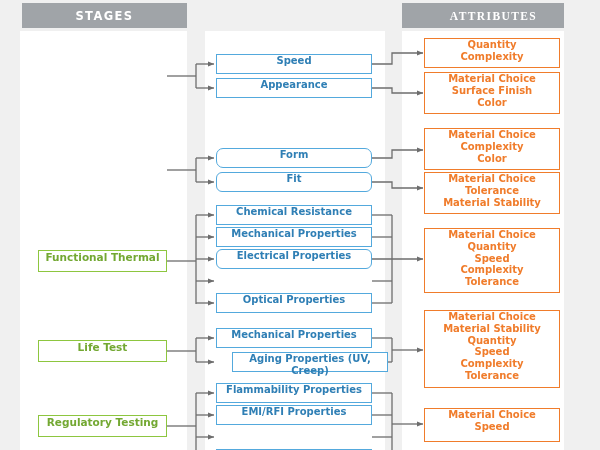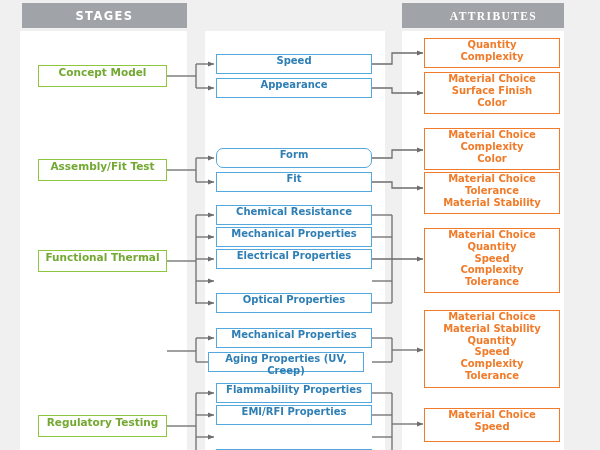--- a/index.html
+++ b/index.html
@@ -130,64 +130,61 @@
       <path d="M196,415 L214,415" marker-end="url(#ah)"></path>
       <path d="M196,437 L214,437" marker-end="url(#ah)"></path>
       <path d="M372,393 L392,393"></path>
       <path d="M372,415 L392,415"></path>
       <path d="M372,437 L392,437"></path>
       <path d="M392,393 L392,450"></path>
       <path d="M392,424 L423,424" marker-end="url(#ah)"></path>
     </g>
   </svg>
 
-  <div class="node stage" style="left:38px;top:65px;width:129px;height:22px;">
-    <span class="lines">Concept Model</span>
-  </div>
-  <div class="node stage" style="left:38px;top:159px;width:129px;height:22px;">
-    <span class="lines">Assembly/Fit Test</span>
-  </div>
   <div class="node stage" style="left:38px;top:250px;width:129px;height:22px;">
     <span class="lines">Functional Thermal</span>
   </div>
+  <div class="node stage" style="left:38px;top:340px;width:129px;height:22px;">
+    <span class="lines">Life Test</span>
+  </div>
   <div class="node stage" style="left:38px;top:415px;width:129px;height:22px;">
     <span class="lines">Regulatory Testing</span>
   </div>
 
   <div class="node factor" style="left:216px;top:54px;width:156px;height:20px;">
     <span class="lines">Speed</span>
   </div>
   <div class="node factor" style="left:216px;top:78px;width:156px;height:20px;">
     <span class="lines">Appearance</span>
   </div>
 
   <div class="node factor" style="left:216px;top:148px;width:156px;height:20px;border-radius:7px;">
     <span class="lines">Form</span>
   </div>
-  <div class="node factor" style="left:216px;top:172px;width:156px;height:20px;">
+  <div class="node factor" style="left:216px;top:172px;width:156px;height:20px;border-radius:6px;">
     <span class="lines">Fit</span>
   </div>
 
   <div class="node factor" style="left:216px;top:205px;width:156px;height:20px;">
     <span class="lines">Chemical Resistance</span>
   </div>
   <div class="node factor" style="left:216px;top:227px;width:156px;height:20px;">
     <span class="lines">Mechanical Properties</span>
   </div>
-  <div class="node factor" style="left:216px;top:249px;width:156px;height:20px;">
+  <div class="node factor" style="left:216px;top:249px;width:156px;height:20px;border-radius:6px;">
     <span class="lines">Electrical Properties</span>
   </div>
   <div class="node factor" style="left:216px;top:293px;width:156px;height:20px;">
     <span class="lines">Optical Properties</span>
   </div>
 
   <div class="node factor" style="left:216px;top:328px;width:156px;height:20px;">
     <span class="lines">Mechanical Properties</span>
   </div>
-  <div class="node factor" style="left:208px;top:352px;width:156px;height:20px;">
+  <div class="node factor" style="left:232px;top:352px;width:156px;height:20px;">
     <span class="lines">Aging Properties (UV, Creep)</span>
   </div>
 
   <div class="node factor" style="left:216px;top:383px;width:156px;height:20px;">
     <span class="lines">Flammability Properties</span>
   </div>
   <div class="node factor" style="left:216px;top:405px;width:156px;height:20px;">
     <span class="lines">EMI/RFI Properties</span>
   </div>
   <div class="node factor" style="left:216px;top:449px;width:156px;height:20px;">

